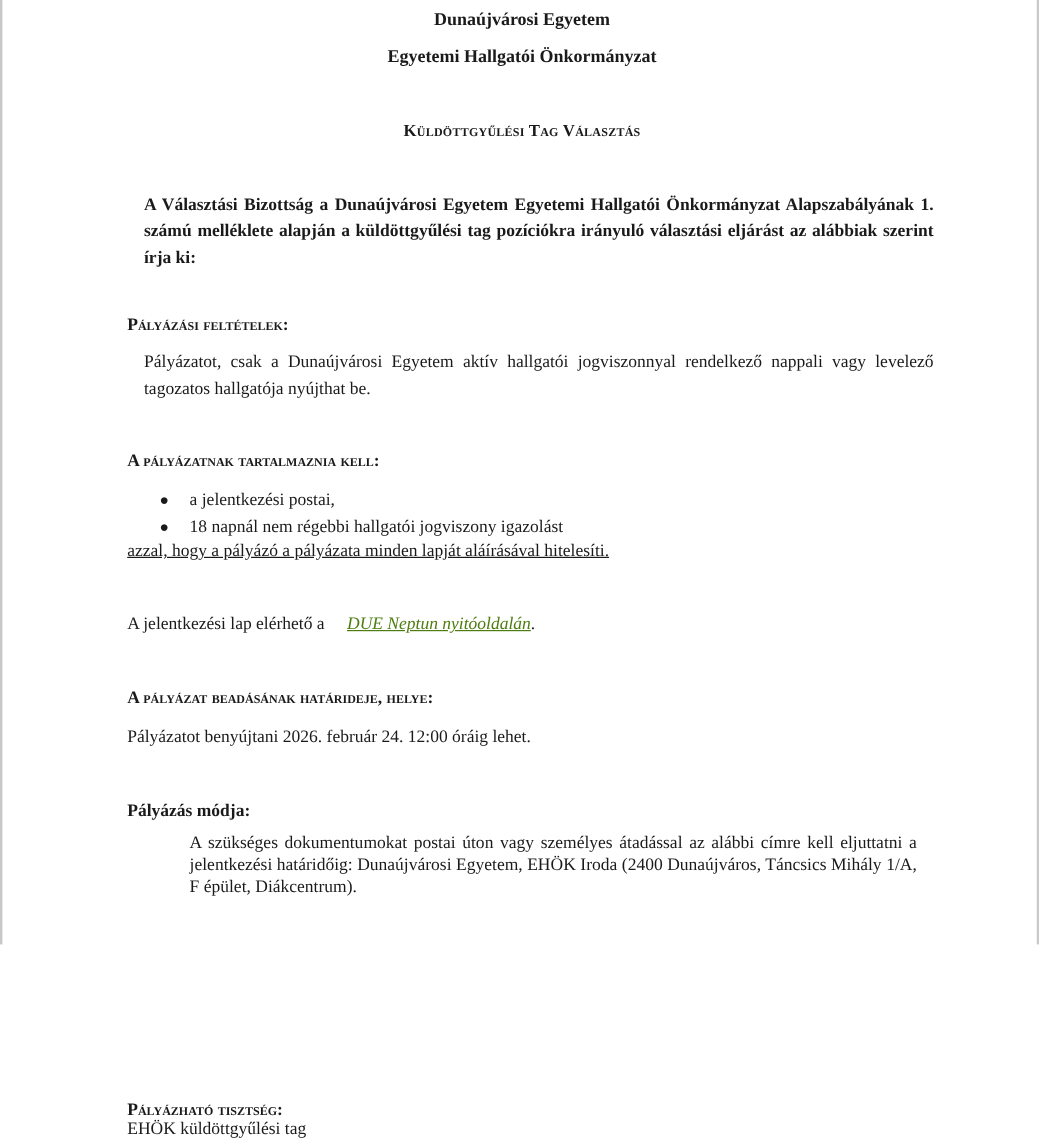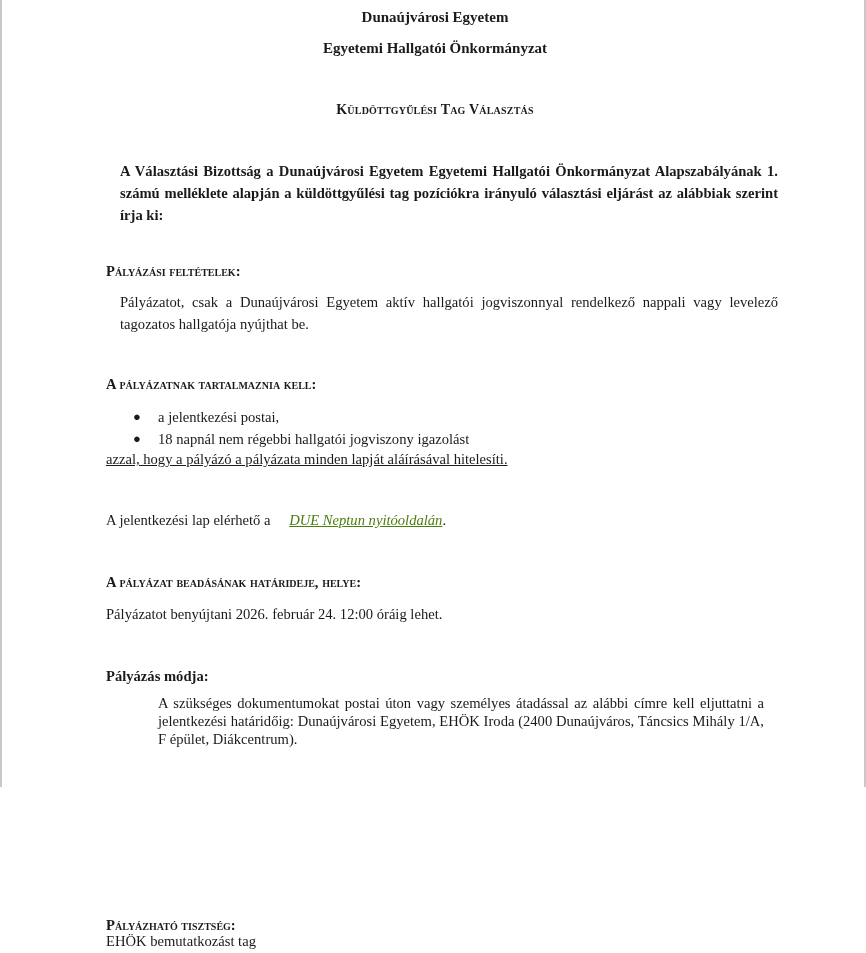--- a/index.html
+++ b/index.html
@@ -113,15 +113,15 @@
   </div>
 
   <div class="abs heading" style="top:571px;">A pályázat beadásának határideje, helye:</div>
   <div class="abs plain" style="top:603px;">Pályázatot benyújtani 2026. február 24. 12:00 óráig lehet.</div>
 
   <div class="abs subhead" style="top:665px;">Pályázás módja:</div>
   <div class="abs indent" style="top:694px;">A szükséges dokumentumokat postai úton vagy személyes átadással az alábbi címre kell eljuttatni a jelentkezési határidőig: Dunaújvárosi Egyetem, EHÖK Iroda (2400 Dunaújváros, Táncsics Mihály 1/A, F épület, Diákcentrum).</div>
 
 
   <div class="abs heading" style="top:899px;margin-top:15px;">Pályázható tisztség:</div>
-  <div class="abs plain" style="top:930px;">EHÖK bemutatkozást tag</div>
+  <div class="abs plain" style="top:930px;">EHÖK küldöttgyűlési tag</div>
 
 </div>
 
 </body></html>

